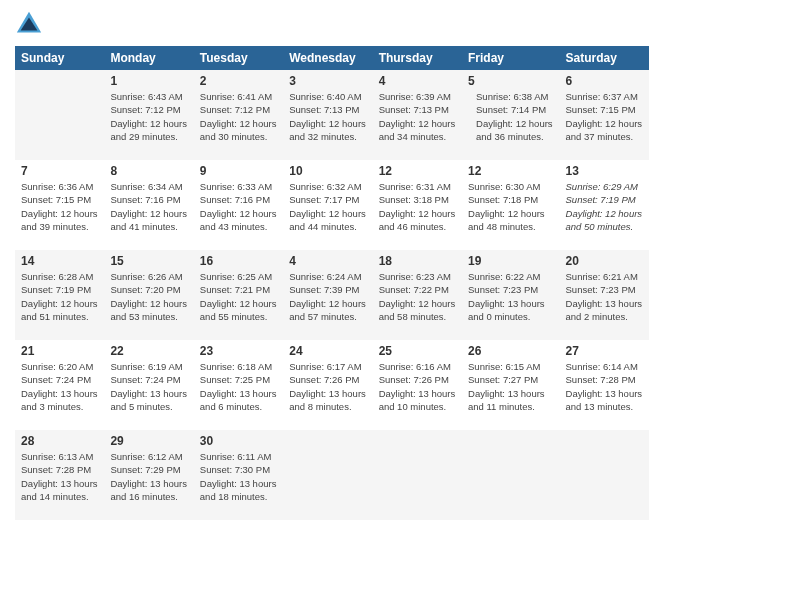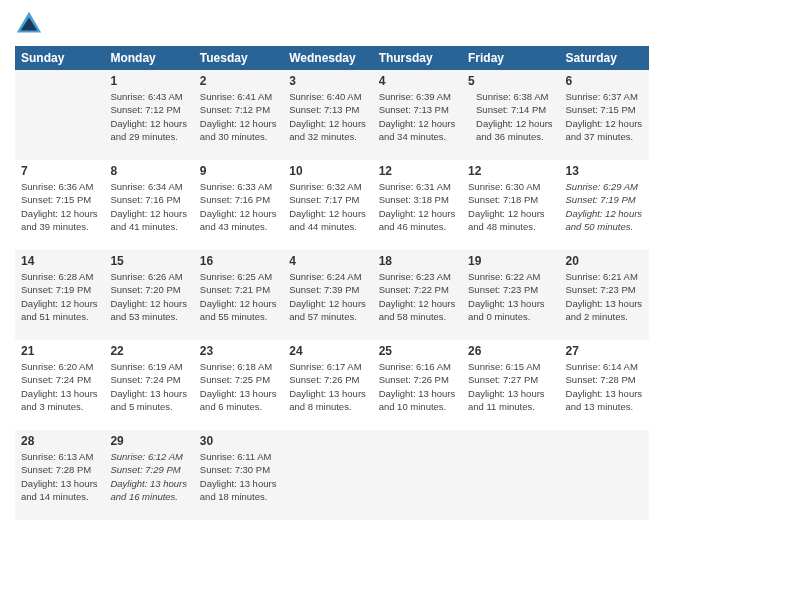--- a/index.html
+++ b/index.html
@@ -329,21 +329,21 @@
         <tr>
           <td>
             <span class="day-number">28</span>
             <div class="day-info" style="white-space: pre-line;">Sunrise: 6:13 AM
 Sunset: 7:28 PM
 Daylight: 13 hours
 and 14 minutes.</div>
           </td>
           <td>
             <span class="day-number">29</span>
-            <div class="day-info" style="white-space: pre-line; font-style: italic;">Sunrise: 6:12 AM
+            <div class="day-info" style="white-space: pre-line;">Sunrise: 6:12 AM
 Sunset: 7:29 PM
 Daylight: 13 hours
 and 16 minutes.</div>
           </td>
           <td>
             <span class="day-number">30</span>
             <div class="day-info" style="white-space: pre-line;">Sunrise: 6:11 AM
 Sunset: 7:30 PM
 Daylight: 13 hours
 and 18 minutes.</div>

